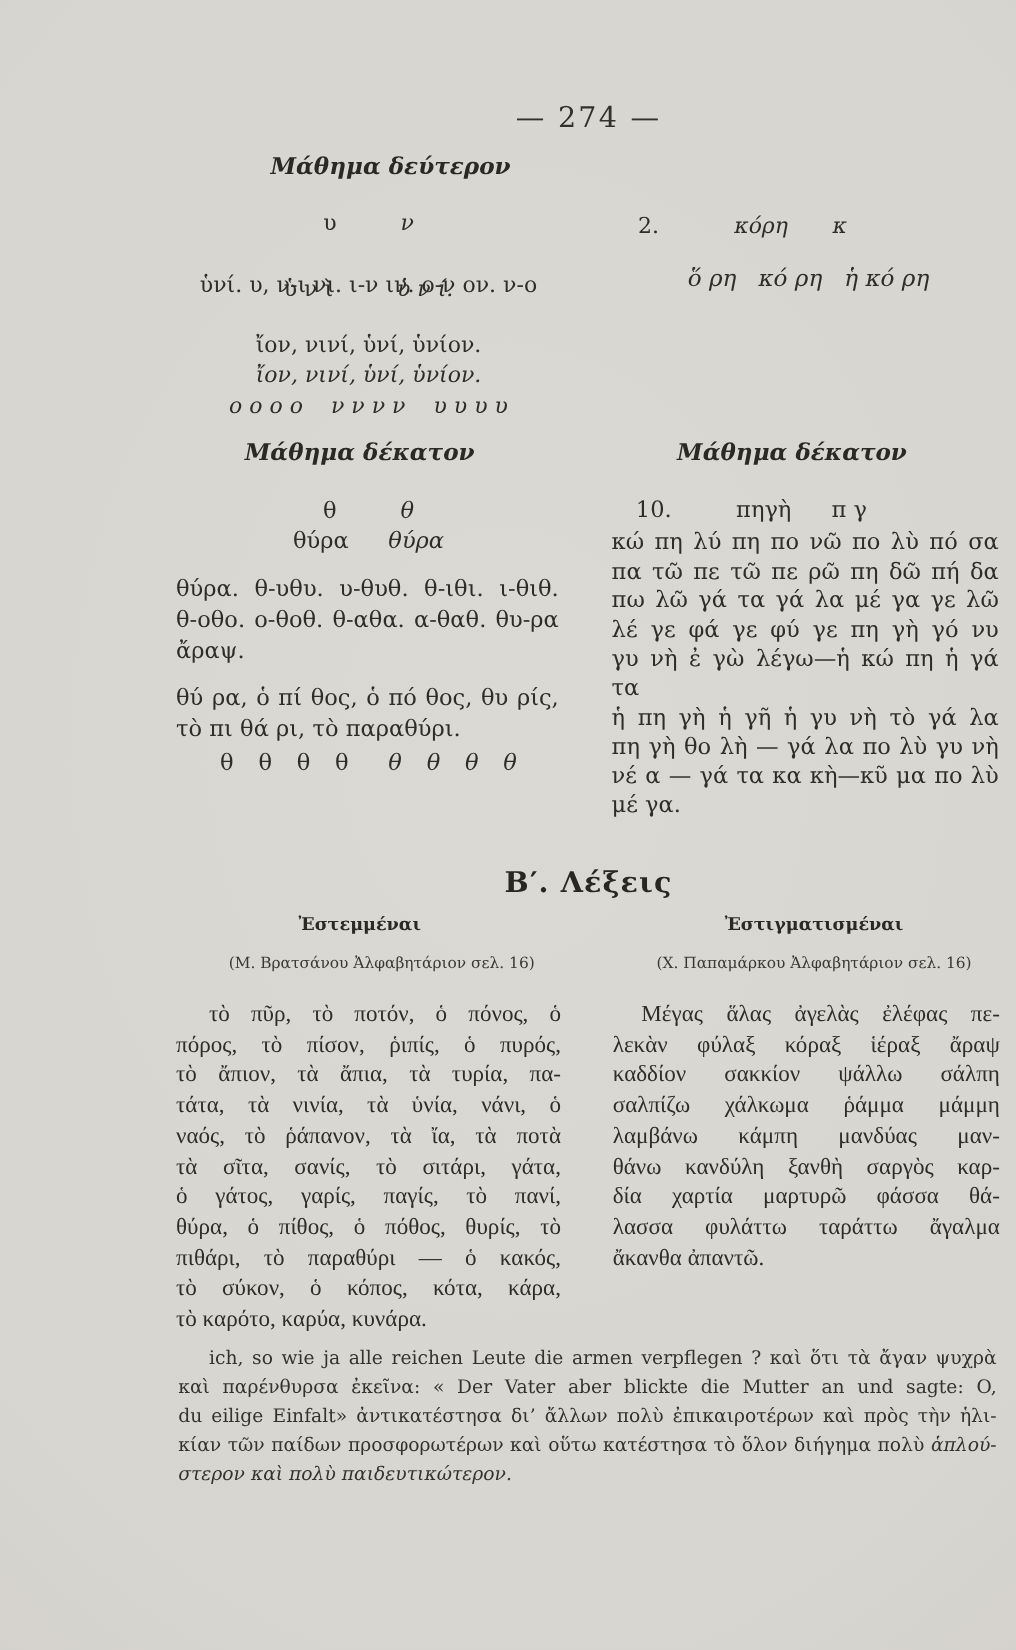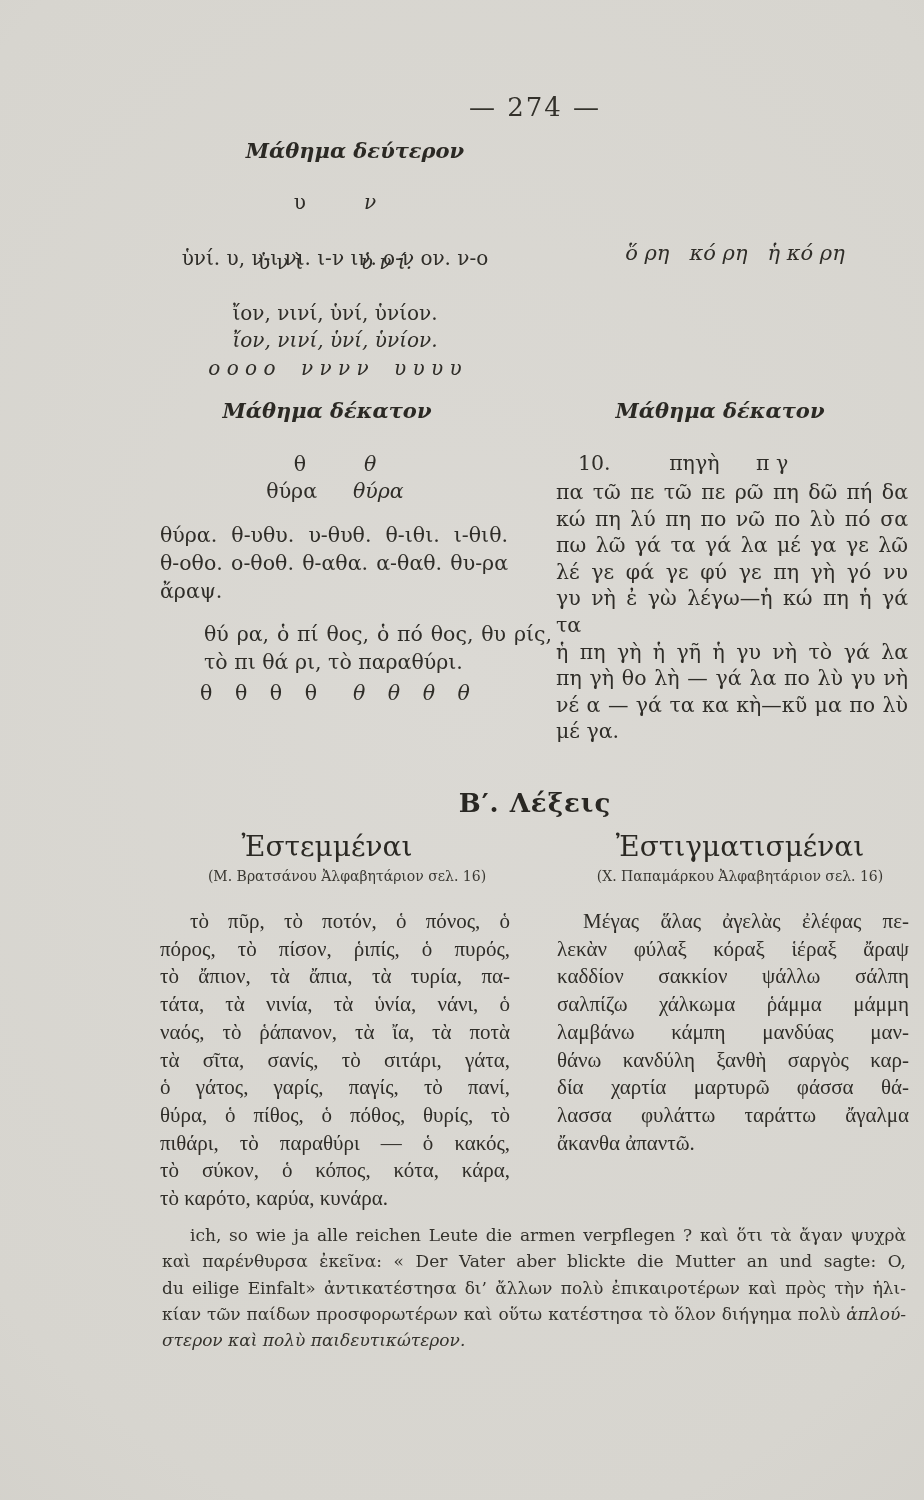--- a/index.html
+++ b/index.html
@@ -20,21 +20,21 @@
   .c{text-align:center;}
   .pre{white-space:pre;}
   .it{font-style:italic;}
   .jl{text-align:justify;text-align-last:justify;}
   .pagenum{font-size:26px;letter-spacing:2px;color:#33312b;}
   .lesson-head{font-size:21px;font-style:italic;font-weight:bold;color:#2b2924;}
   .drill{font-size:20px;line-height:27px;}
   .drill2{font-size:20.5px;line-height:28px;}
   .syll{font-size:20.5px;line-height:26.6px;}
   .lex-title{font-size:26px;font-weight:bold;letter-spacing:1px;color:#292723;}
-  .col-head{font-size:28px;font-weight:normal;color:#2b2924;}
+  .col-head{font-size:16px;font-weight:bold;color:#2b2924;}
   .caption{font-size:14px;color:#3a3832;}
   .lexline{font-size:21px;line-height:27.7px;font-family:Liberation Serif, serif;}
   .foot{font-size:17px;line-height:26.3px;color:#34322c;}
   .gap-lg{display:inline-block;width:58px;}
   .gap-md{display:inline-block;width:36px;}
   .pairrow span{display:inline-block;}
 </style>
 </head>
 <body>
 
@@ -48,57 +48,62 @@
     <span>υ</span><span class="gap-lg"></span><span class="it">ν</span>
   </div>
   <div class="abs c drill pairrow" style="top:215px;left:150px;width:370px;margin-top:34px;">
     <span>ὑ ν ὶ</span><span class="gap-lg"></span><span class="it">ὑ ν ί.</span>
   </div>
   <div class="abs c drill" style="top:245px;left:150px;width:370px;">ὑνί. υ, ν-ι νι. ι-ν ιν. ο-ν ον. ν-ο</div>
   <div class="abs c drill" style="top:300px;left:150px;width:370px;">ἴον,  νινί,  ὑνί,  ὑνίον.</div>
   <div class="abs c drill it" style="top:327px;left:150px;width:370px;">ἴον,  νινί,  ὑνί,  ὑνίον.</div>
   <div class="abs c drill it pre" style="top:355px;left:150px;width:370px;">ο ο ο ο    ν ν ν ν    υ υ υ υ</div>
 
+  <div class="abs drill" style="top:192px;left:560px;width:350px;">
+    <span style="margin-left:20px;">2.</span>
+    <span class="it" style="margin-left:62px;">κόρη</span>
+    <span class="it" style="margin-left:34px;">κ</span>
+  </div>
   <div class="abs c drill it pre" style="top:240px;left:560px;width:350px;font-size:21px;">ὅ ρη   κό ρη   ἡ κό ρη</div>
 
   <div class="abs c lesson-head" style="top:398px;left:152px;width:350px;">Μάθημα δέκατον</div>
 
   <div class="abs c drill2 pairrow" style="top:450px;left:150px;width:370px;">
     <span>θ</span><span class="gap-lg"></span><span class="it">θ</span>
   </div>
   <div class="abs c drill2 pairrow" style="top:477px;left:150px;width:370px;">
     <span>θύρα</span><span class="gap-md"></span><span class="it">θύρα</span>
   </div>
 
   <div class="abs" style="top:521px;left:160px;width:348px;">
     <div class="drill2 jl">θύρα. θ-υθυ. υ-θυθ. θ-ιθι. ι-θιθ.</div>
     <div class="drill2 jl">θ-οθο. ο-θοθ. θ-αθα. α-θαθ. θυ-ρα</div>
     <div class="drill2">ἄραψ.</div>
   </div>
 
-  <div class="abs" style="top:620px;left:160px;width:348px;margin-left:44px;">
+  <div class="abs" style="top:620px;left:160px;width:348px;">
     <div class="drill2 jl">θύ ρα, ὁ πί θος, ὁ πό θος, θυ ρίς,</div>
     <div class="drill2">τὸ πι θά ρι, τὸ παραθύρι.</div>
   </div>
 
   <div class="abs c drill2 pairrow" style="top:679px;left:150px;width:370px;word-spacing:16px;">
     <span>θ θ θ θ</span><span class="gap-md"></span><span class="it">θ θ θ θ</span>
   </div>
 
   <div class="abs c lesson-head" style="top:398px;left:545px;width:350px;">Μάθημα δέκατον</div>
 
   <div class="abs syll" style="top:450px;left:560px;width:350px;">
     <span style="margin-left:18px;text-align:center;">10.</span>
     <span style="margin-left:52px;">πηγὴ</span>
     <span style="margin-left:30px;">π γ</span>
   </div>
 
   <div class="abs" style="top:479px;left:556px;width:352px;">
+    <div class="syll jl">κώ πη λύ πη πο νῶ πο λὺ πό σα</div>
     <div class="syll jl">πα τῶ πε τῶ πε ρῶ πη δῶ πή δα</div>
-    <div class="syll jl">κώ πη λύ πη πο νῶ πο λὺ πό σα</div>
     <div class="syll jl">πω λῶ γά τα γά λα μέ γα γε λῶ</div>
     <div class="syll jl">λέ γε φά γε φύ γε πη γὴ γό νυ</div>
     <div class="syll jl">γυ νὴ ἐ γὼ λέγω—ἡ κώ πη ἡ γά τα</div>
     <div class="syll jl">ἡ πη γὴ ἡ γῆ ἡ γυ νὴ τὸ γά λα</div>
     <div class="syll jl">πη γὴ θο λὴ — γά λα πο λὺ γυ νὴ</div>
     <div class="syll jl">νέ α — γά τα κα κὴ—κῦ μα πο λὺ</div>
     <div class="syll">μέ γα.</div>
   </div>
 
   <div class="abs c lex-title" style="top:788px;left:142px;width:786px;">Β′. Λέξεις</div>

